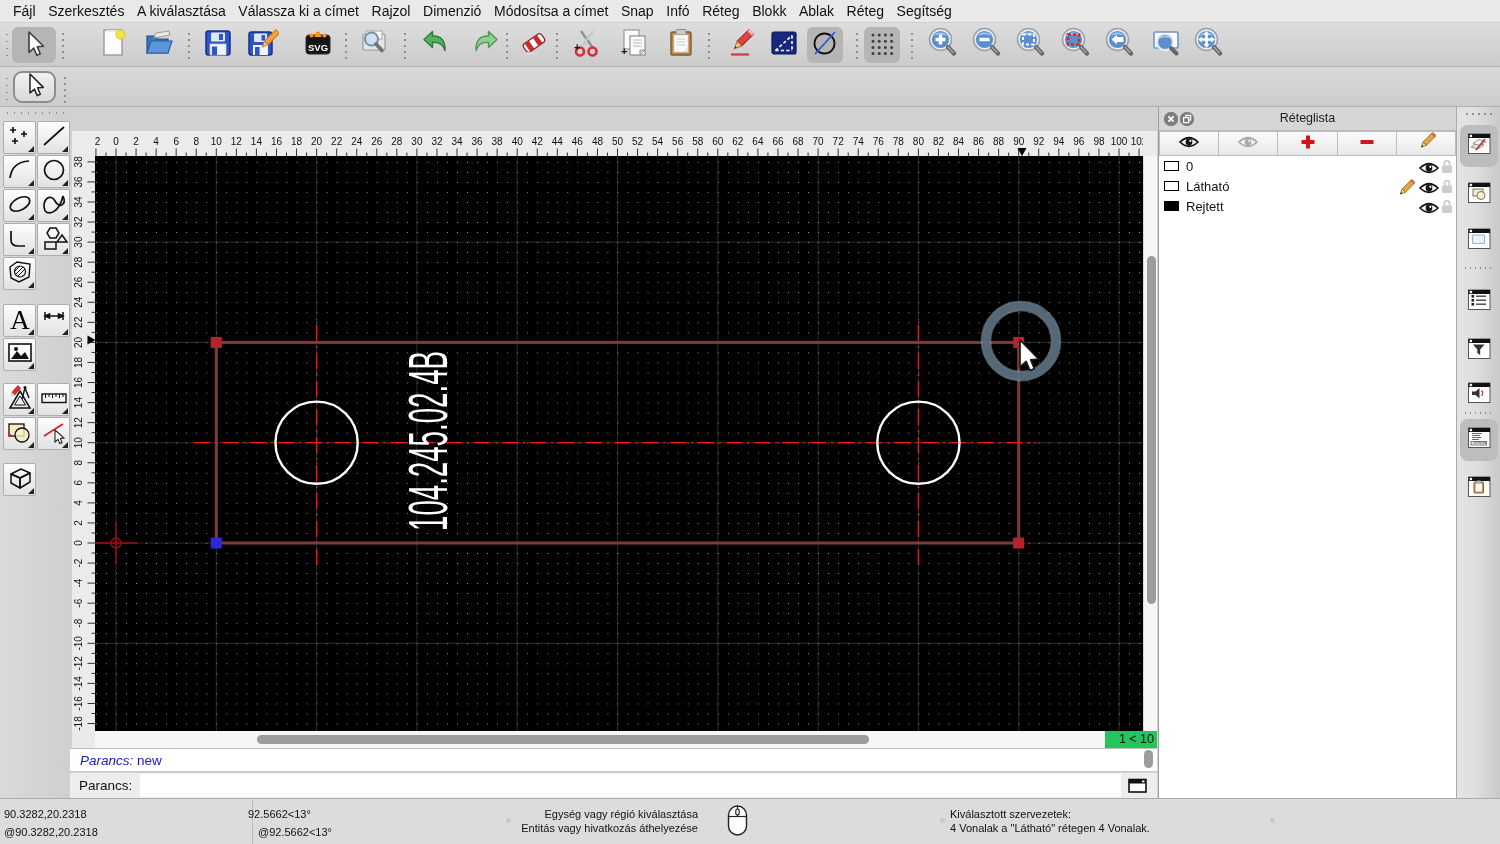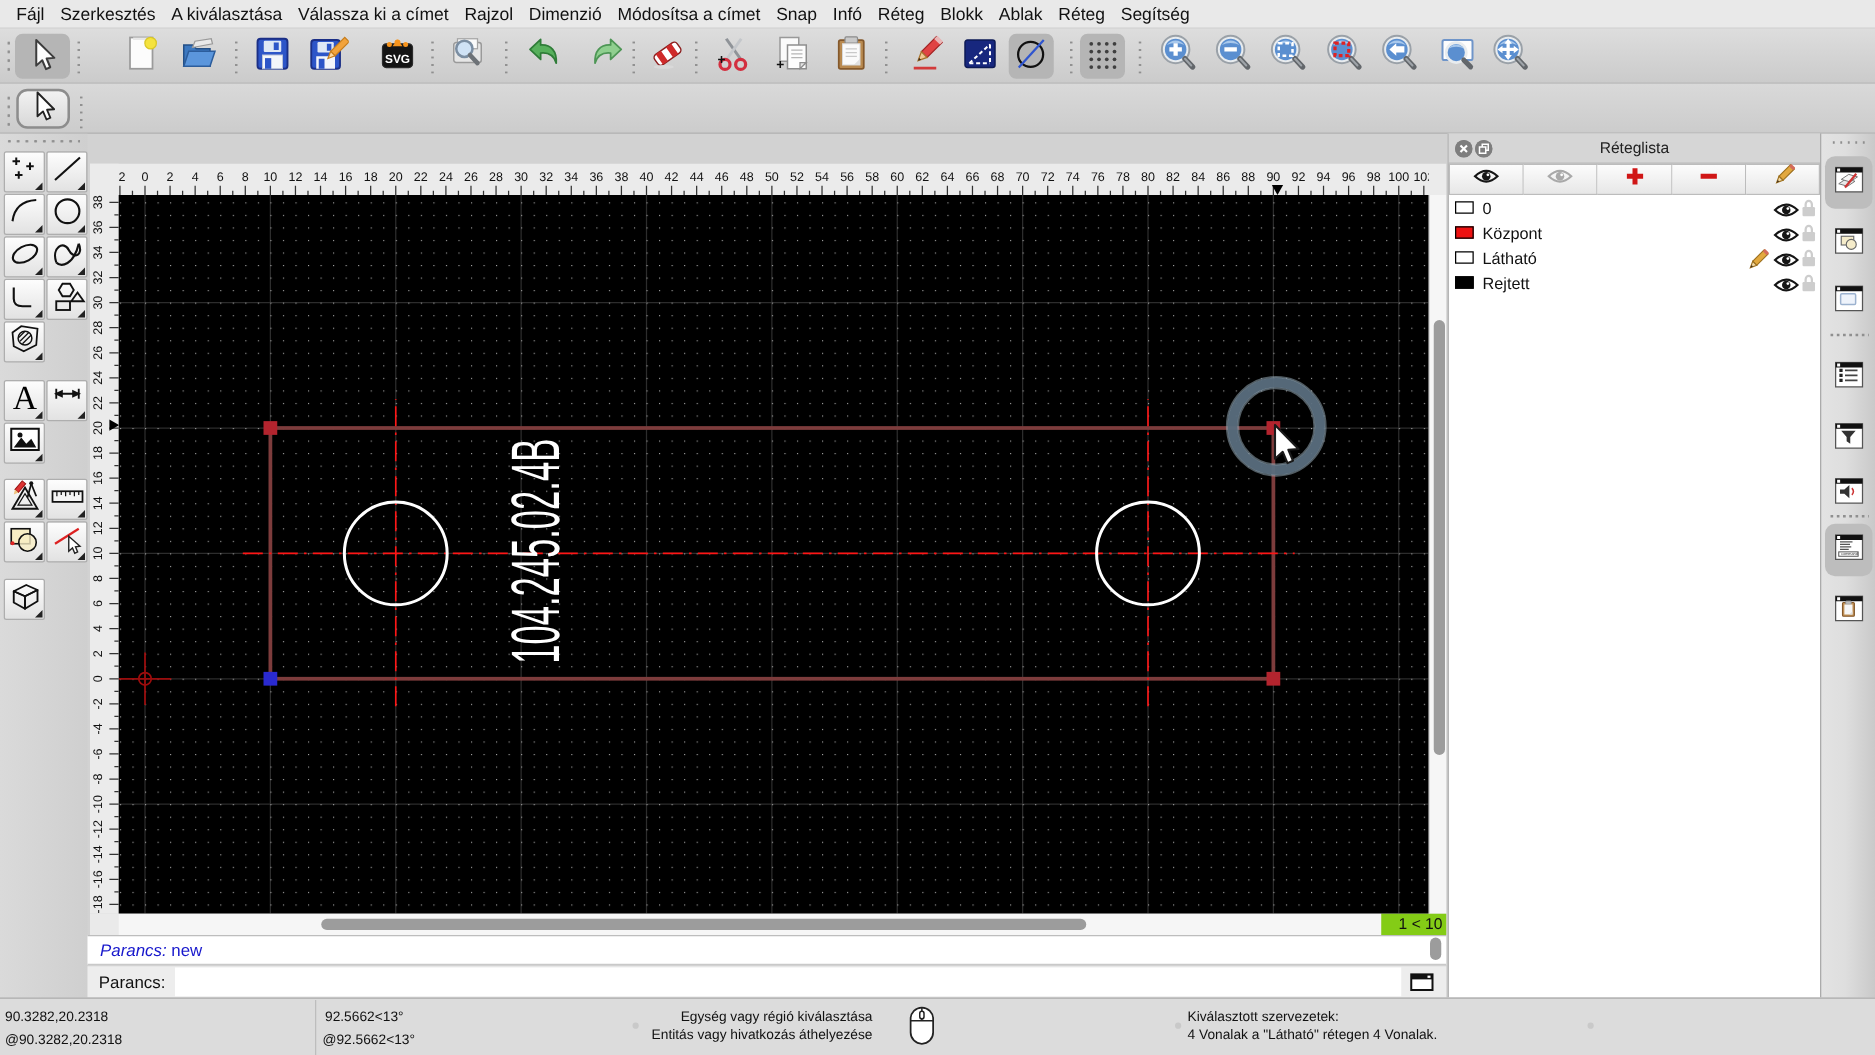--- a/index.html
+++ b/index.html
@@ -42,21 +42,21 @@
   .ruler-corner { position:absolute; left:0; top:0; width:23px; height:25px; background:#ebebeb; }
   .ruler-top { position:absolute; left:23px; top:0; width:1048px; height:25px; }
   .canvas-row { position:absolute; left:2px; top:49px; width:1085px; height:575px; }
   .ruler-left { position:absolute; left:0; top:0; width:23px; height:575px; background:#ebebeb; }
   .canvas { position:absolute; left:23px; top:0; width:1048px; height:575px; background:#000; }
   .vscroll { position:absolute; left:1071px; top:0; width:14px; height:575px; background:#f6f6f6; border-left:1px solid #d8d8d8; }
   .vthumb { position:absolute; left:2.5px; width:9px; border-radius:4.5px; background:#9c9c9c; }
   .hscroll-row { position:absolute; left:2px; top:624px; width:1085px; height:17px; background:#eaeaea; }
   .hscroll-track { position:absolute; left:23px; top:0; width:1010px; height:17px; background:#f6f6f6; }
   .hthumb { position:absolute; top:3.5px; height:9px; border-radius:4.5px; background:#9c9c9c; }
-  .zoom-corner { position:absolute; left:1033px; top:0; width:52px; height:17px; background:#84cc16; font-size:12.5px; color:#111; text-align:right; padding-right:3px; line-height:16px; }
+  .zoom-corner { position:absolute; left:1033px; top:0; width:52px; height:17px; background:#22c55e; font-size:12.5px; color:#111; text-align:right; padding-right:3px; line-height:16px; }
   .cmd-history { position:absolute; left:0; top:641px; width:1087px; height:24px; background:#fff; border-top:1px solid #bdbdbd; border-bottom:1px solid #c9c9c9; }
   .cmd-history .txt { position:absolute; left:10px; top:4px; font-size:13.5px; color:#1717cc; }
   .cmd-history .lbl { font-style:italic; }
   .cmd-hist-scroll { position:absolute; right:4px; top:1px; width:9px; height:18px; background:#9c9c9c; border-radius:4.5px; }
   .cmd-input { position:absolute; left:0; top:666px; width:1087px; height:25px; background:#ededed; display:flex; align-items:center; }
   .cmd-input .lbl { font-size:13.5px; color:#111; margin-left:9px; }
   .cmd-input .field { margin-left:8px; height:23px; width:981px; background:#fff; }
   .cmd-kbd-btn { margin-left:5px; width:24px; height:21px; display:flex; align-items:center; justify-content:center; }
 
   
@@ -937,34 +937,20 @@
               <path d="M2,7 Q11,-1.5 20,7 Q11,15.5 2,7 Z" fill="none" stroke="#151515" stroke-width="1.7"></path>
               <circle cx="11" cy="7" r="3.4" fill="#151515"></circle>
               <circle cx="12.3" cy="5.8" r="1.1" fill="#fff"></circle>
             </svg></span>
     <span class="ic-lock"><svg width="14" height="15" viewBox="0 0 14 15">
               <rect x="2" y="6.5" width="10" height="7.5" rx="1" fill="#cdcdcd"></rect>
               <path d="M4.5,7 V4.5 a2.5,2.8 0 0 1 5,0 V7" fill="none" stroke="#cdcdcd" stroke-width="1.8"></path>
             </svg></span>
         </div>
         <div class="lp-row">
-    <span class="sw" style="background:#ee1111"></span>
-    <span class="nm">Központ</span>
-
-    <span class="ic-eye"><svg width="22" height="14" viewBox="0 0 22 14">
-              <path d="M2,7 Q11,-1.5 20,7 Q11,15.5 2,7 Z" fill="none" stroke="#151515" stroke-width="1.7"></path>
-              <circle cx="11" cy="7" r="3.4" fill="#151515"></circle>
-              <circle cx="12.3" cy="5.8" r="1.1" fill="#fff"></circle>
-            </svg></span>
-    <span class="ic-lock"><svg width="14" height="15" viewBox="0 0 14 15">
-              <rect x="2" y="6.5" width="10" height="7.5" rx="1" fill="#cdcdcd"></rect>
-              <path d="M4.5,7 V4.5 a2.5,2.8 0 0 1 5,0 V7" fill="none" stroke="#cdcdcd" stroke-width="1.8"></path>
-            </svg></span>
-        </div>
-        <div class="lp-row">
     <span class="sw" style="background:#ffffff"></span>
     <span class="nm">Látható</span>
     <span class="ic-pencil"><svg width="20" height="20" viewBox="0 0 20 20">
               <g transform="rotate(45 10 10)">
                 <rect x="8" y="-1" width="4.6" height="13" fill="#e2a83e" stroke="#9c6f1d" stroke-width="0.9"></rect>
                 <rect x="8" y="-2" width="4.6" height="2.6" fill="#d46a5a"></rect>
                 <polygon points="8,12 12.6,12 10.3,17" fill="#f3d9a4" stroke="#9c6f1d" stroke-width="0.9"></polygon>
                 <polygon points="9.5,14.8 11.2,14.8 10.3,17" fill="#403020"></polygon>
               </g>
             </svg></span>
@@ -1088,21 +1074,21 @@
       </div>
       <div class="ds-sep" style="top: 160px;"></div>
       <div class="ds-sep" style="top: 305px;"></div>
     </div>
 </div>
 
 <div class="statusbar">
   <div class="sb-abs" style="left:4px; top:9px">90.3282,20.2318</div>
   <div class="sb-abs" style="left:4px; top:27px">@90.3282,20.2318</div>
   <div class="sb-divider"></div>
-  <div class="sb-abs" style="left:260px; top:9px">92.5662&lt;13°</div>
+  <div class="sb-abs" style="left:248px; top:9px">92.5662&lt;13°</div>
   <div class="sb-abs" style="left:258px; top:27px">@92.5662&lt;13°</div>
   <div class="sb-dot" style="left:506px"></div>
   <div class="sb-abs" style="left:448px; width:250px; top:9px; text-align:right">Egység vagy régió kiválasztása</div>
   <div class="sb-abs" style="left:448px; width:250px; top:23px; text-align:right">Entitás vagy hivatkozás áthelyezése</div>
   <div class="sb-abs" style="left:726px; top:5px" id="mouseIcon"><svg width="24" height="34" viewBox="0 0 24 34">
   <rect x="2.5" y="2" width="18" height="29" rx="9" fill="#fff" stroke="#222" stroke-width="1.4"></rect>
   <line x1="11.5" y1="2" x2="11.5" y2="12.5" stroke="#222" stroke-width="1.2"></line>
   <rect x="9.8" y="5" width="3.4" height="6" rx="1.7" fill="#fff" stroke="#222" stroke-width="1.2"></rect>
   <line x1="2.5" y1="12.5" x2="20.5" y2="12.5" stroke="#222" stroke-width="1.2"></line>
       </svg></div>

